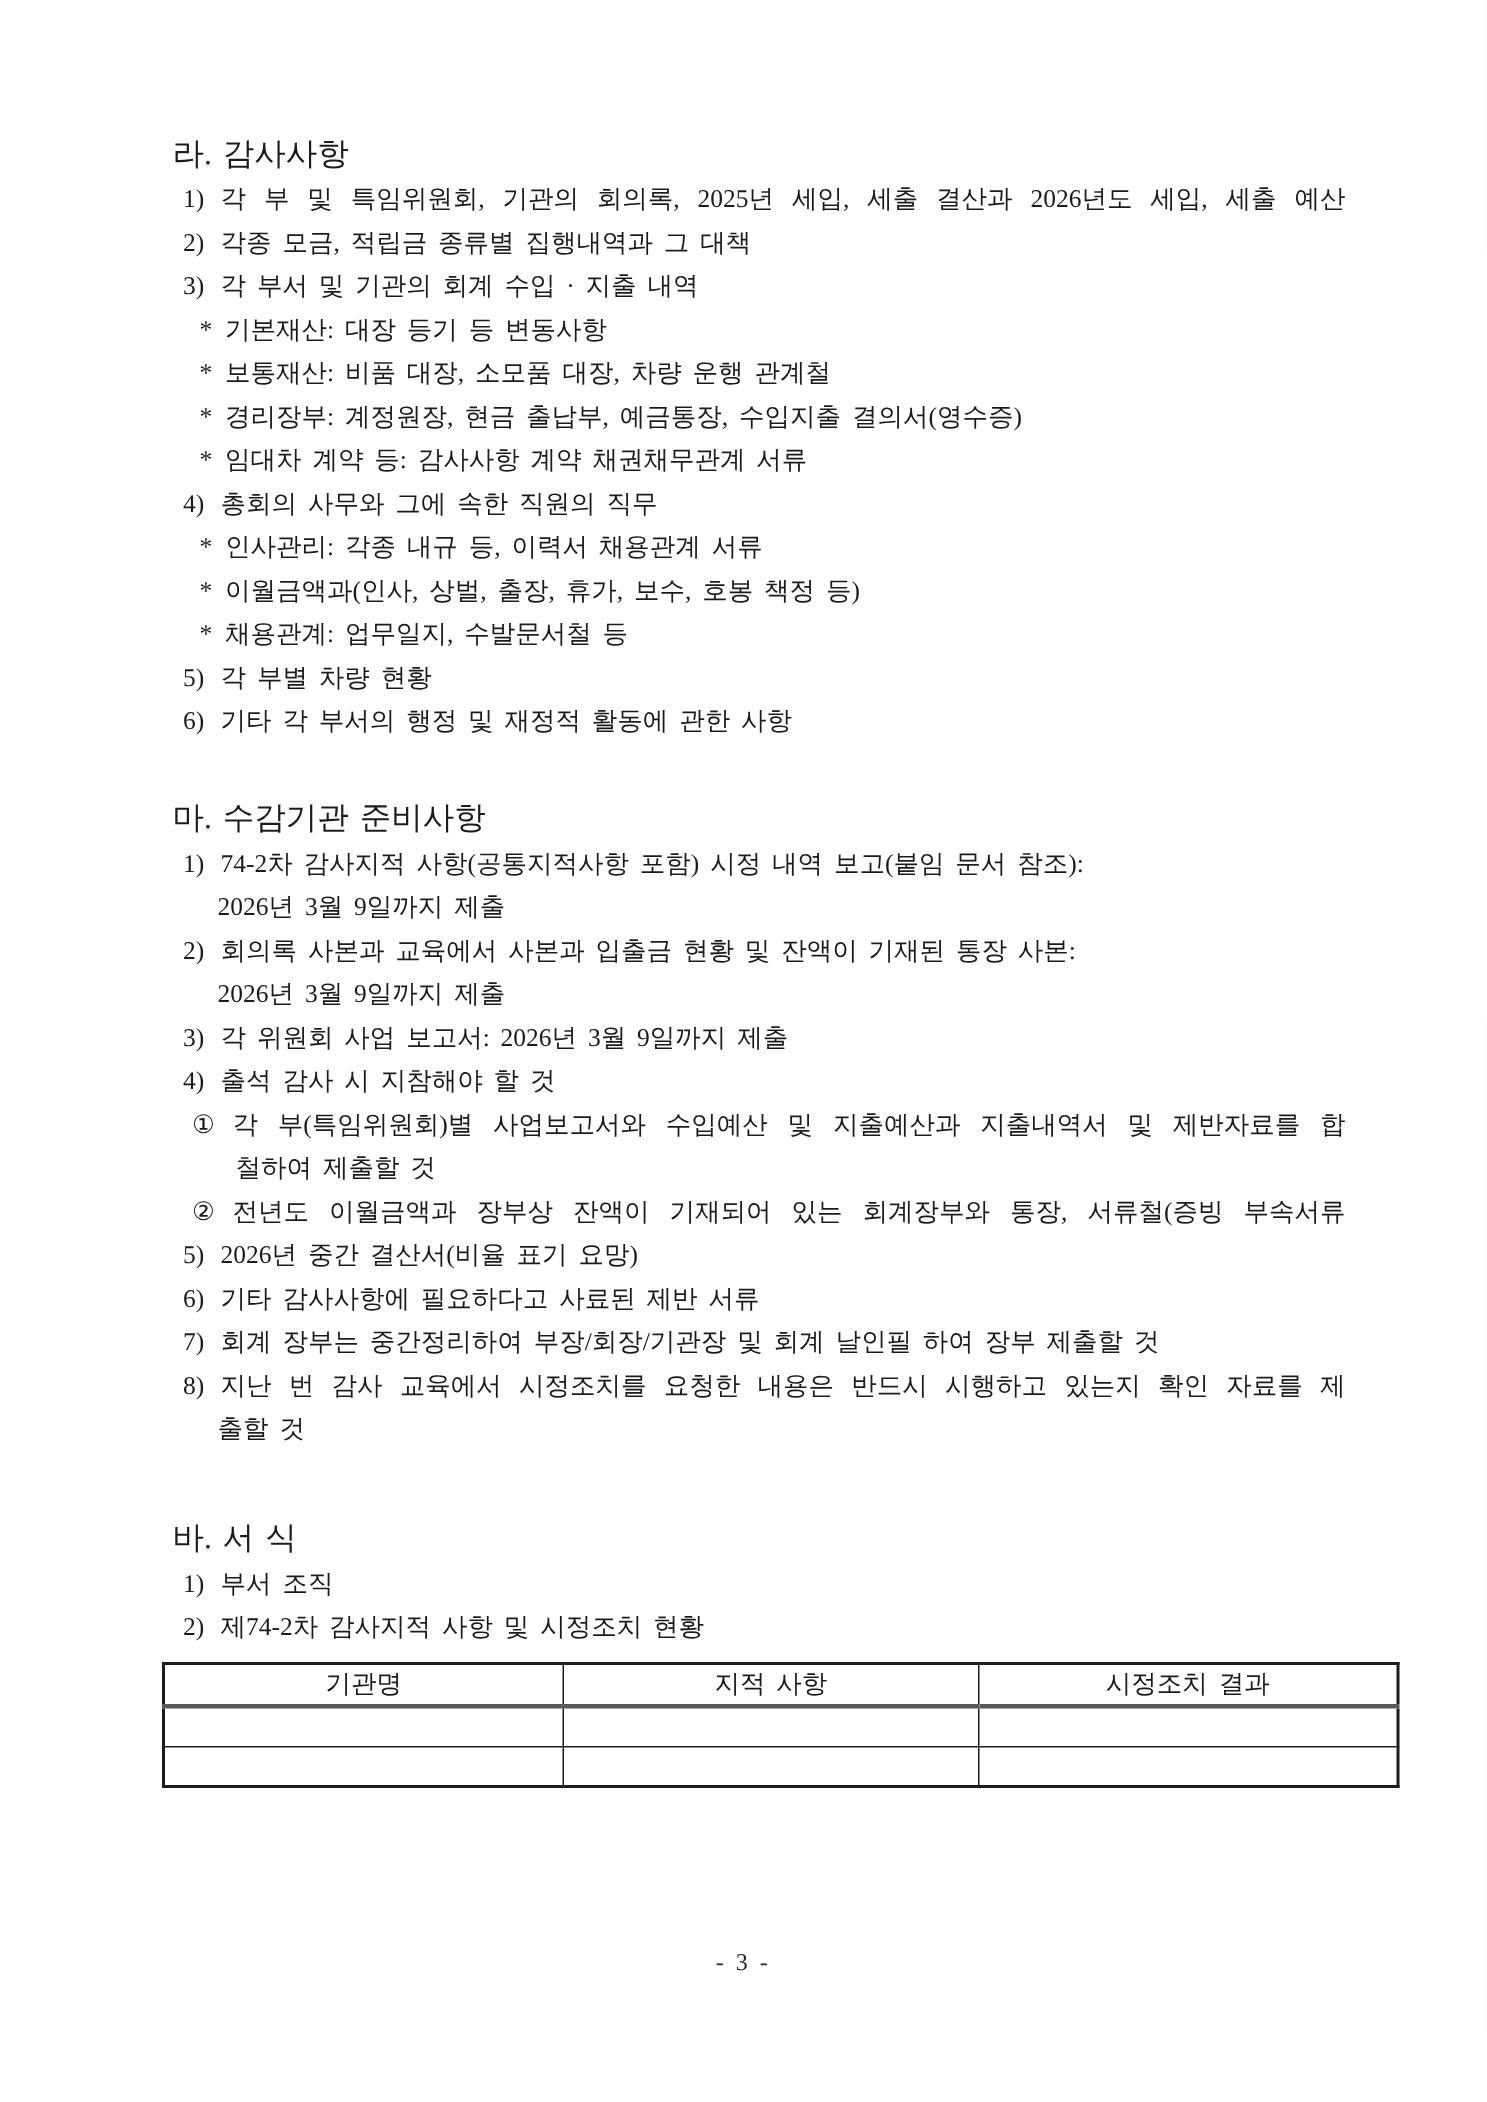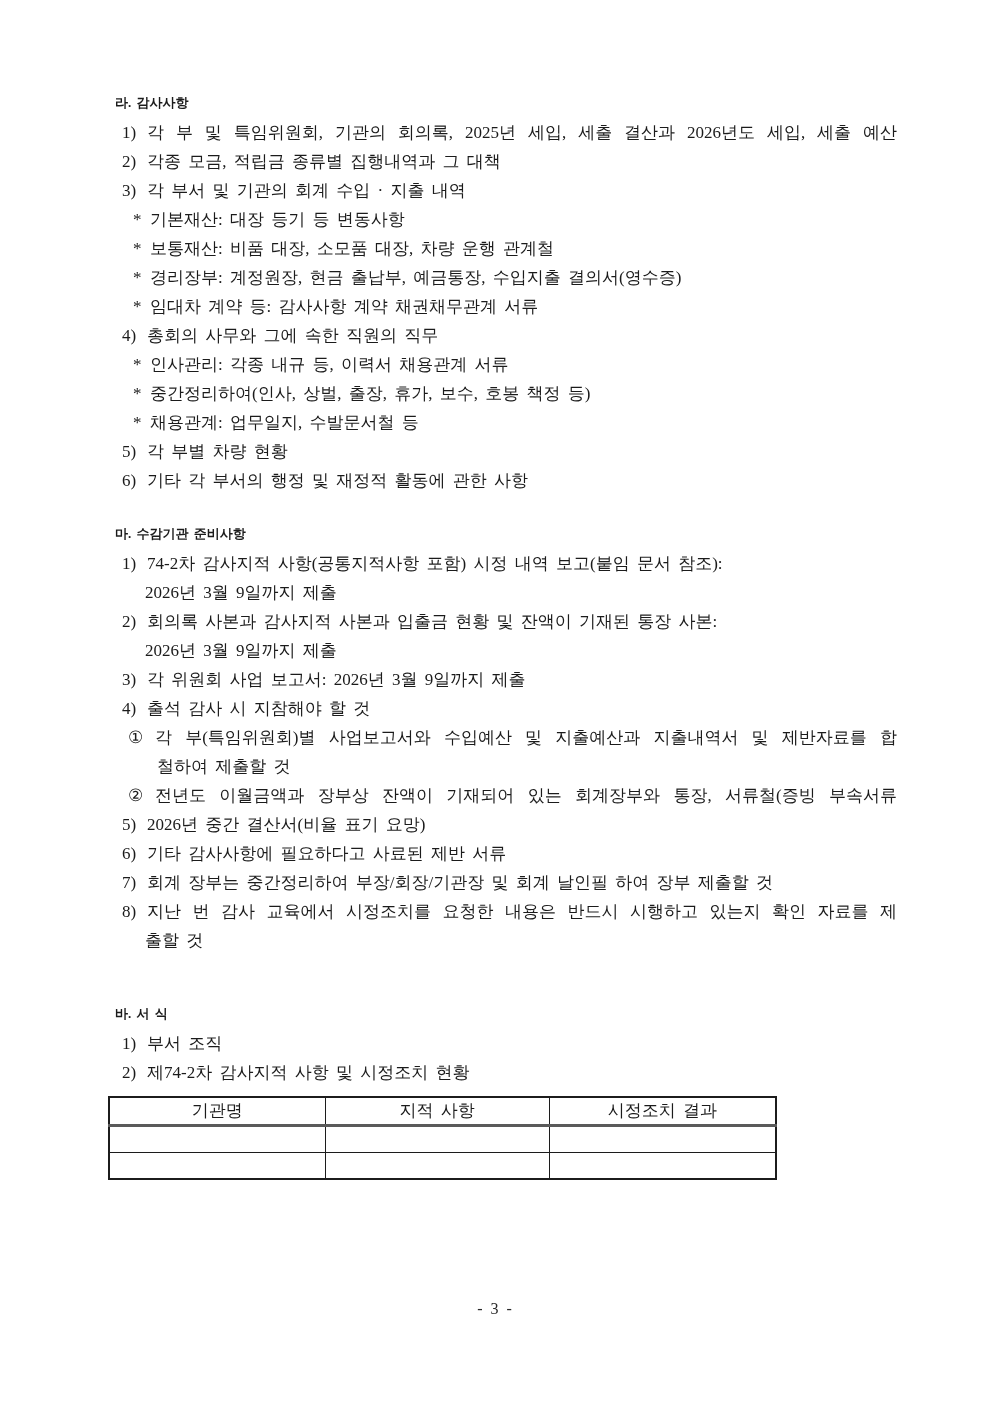--- a/index.html
+++ b/index.html
@@ -14,28 +14,28 @@
     width: 991px; height: 1401px;
     background: #ffffff;
     color: #1b1b1b;
     overflow: hidden;
   }
   .content {
     padding: 88px 94px 0 115px;
   }
   h2.hd {
     margin: 0;
-    font-size: 13px;
-    font-weight: bold;
+    font-size: 21px;
+    font-weight: normal;
     height: 30px;
     line-height: 29px;
     word-spacing: 2px;
   }
   .sec { margin: 0; }
-  .sec-ma { margin-top: 24px; }
+  .sec-ma { margin-top: 36px; }
   .sec-ba { margin-top: 44px; }
   .line {
     display: flex;
     height: 29px;
     line-height: 29px;
     font-size: 17px;
     overflow: hidden;
     align-items: baseline;
     word-spacing: 3px;
   }
@@ -45,21 +45,21 @@
   .line.circ .m { width: 27px; margin-left: 13px; }
   .t { flex: 1 1 auto; min-width: 0; }
   .t.full { text-align: justify; text-align-last: justify; }
   .line.cont  { padding-left: 30px; }
   .line.cont2 { padding-left: 42px; }
   .u { text-decoration-thickness: 1px; text-underline-offset: 4px; }
 
   table.audit-table {
     border-collapse: collapse;
     table-layout: fixed;
-    width: 669px;
+    width: 825px;
     margin: 9px 0 0 -7px;
     border: 2px solid #1c1c1c;
     font-size: 17px;
     padding-left: 40px;
   }
   table.audit-table th {
     font-weight: normal;
     text-align: center;
     height: 28px;
     border: 1px solid #1c1c1c;
@@ -123,21 +123,21 @@
       <div class="line num">
           <span class="m">4)</span>
           <span class="t">총회의 사무와 그에 속한 직원의 직무</span>
         </div>
       <div class="line star">
           <span class="m">*</span>
           <span class="t">인사관리: 각종 내규 등, 이력서 채용관계 서류</span>
         </div>
       <div class="line star">
           <span class="m">*</span>
-          <span class="t">중간정리하여(인사, 상벌, 출장, 휴가, 보수, 호봉 책정 등)</span>
+          <span class="t">이월금액과(인사, 상벌, 출장, 휴가, 보수, 호봉 책정 등)</span>
         </div>
       <div class="line star">
           <span class="m">*</span>
           <span class="t">채용관계: 업무일지, 수발문서철 등</span>
         </div>
       <div class="line num">
           <span class="m">5)</span>
           <span class="t">각 부별 차량 현황</span>
         </div>
       <div class="line num">
@@ -150,21 +150,21 @@
       <h2 class="hd">마. 수감기관 준비사항</h2>
       <div class="line num">
           <span class="m">1)</span>
           <span class="t">74-2차 감사지적 사항(공통지적사항 포함) 시정 내역 보고(붙임 문서 참조):</span>
         </div>
       <div class="line cont">
           <span class="t">2026년 3월 9일까지 제출</span>
         </div>
       <div class="line num">
           <span class="m">2)</span>
-          <span class="t">회의록 사본과 감사지적 사본과 입출금 현황 및 잔액이 기재된 통장 사본:</span>
+          <span class="t">회의록 사본과 교육에서 사본과 입출금 현황 및 잔액이 기재된 통장 사본:</span>
         </div>
       <div class="line cont">
           <span class="t">2026년 3월 9일까지 제출</span>
         </div>
       <div class="line num">
           <span class="m">3)</span>
           <span class="t">각 위원회 사업 보고서: 2026년 3월 9일까지 제출</span>
         </div>
       <div class="line num">
           <span class="m">4)</span>

